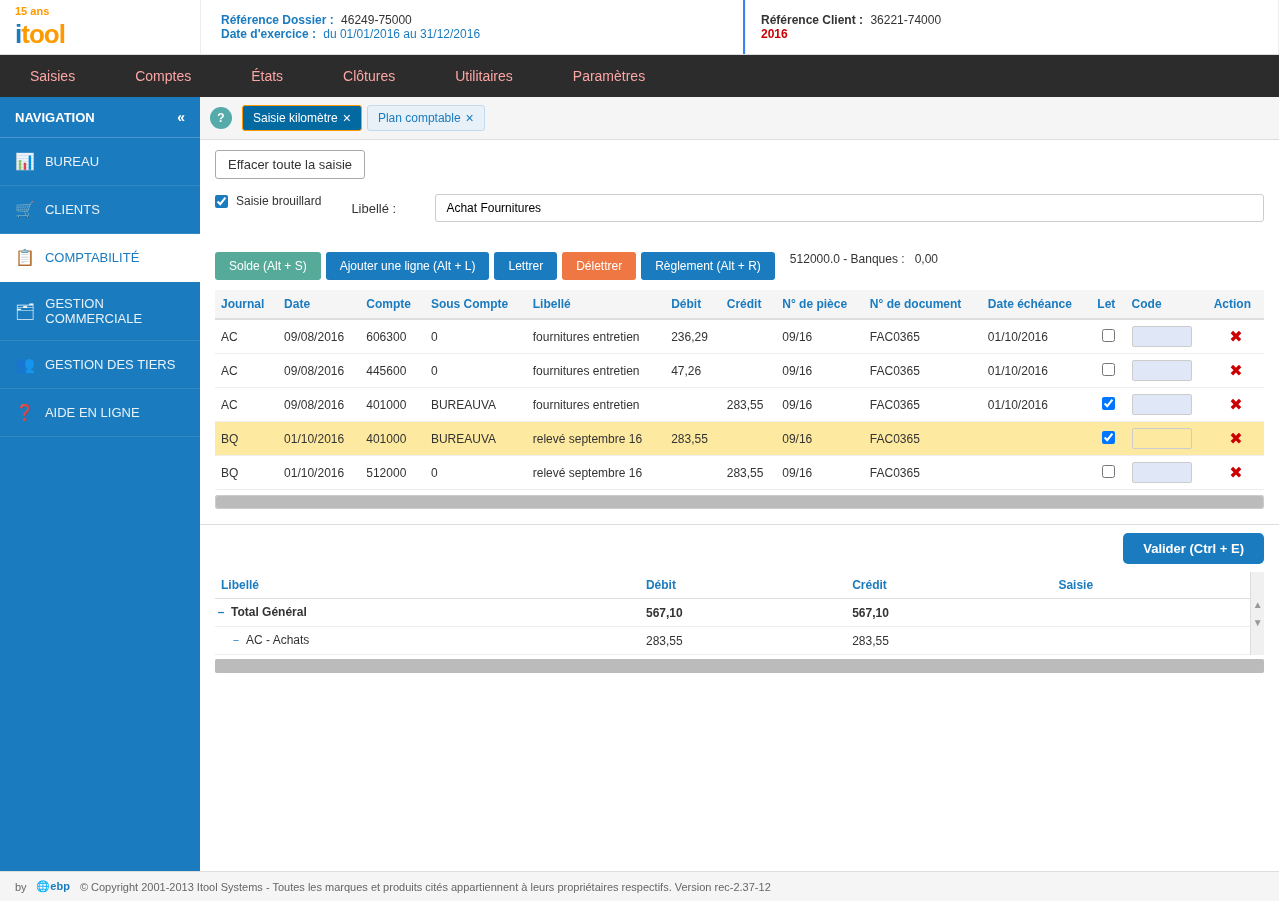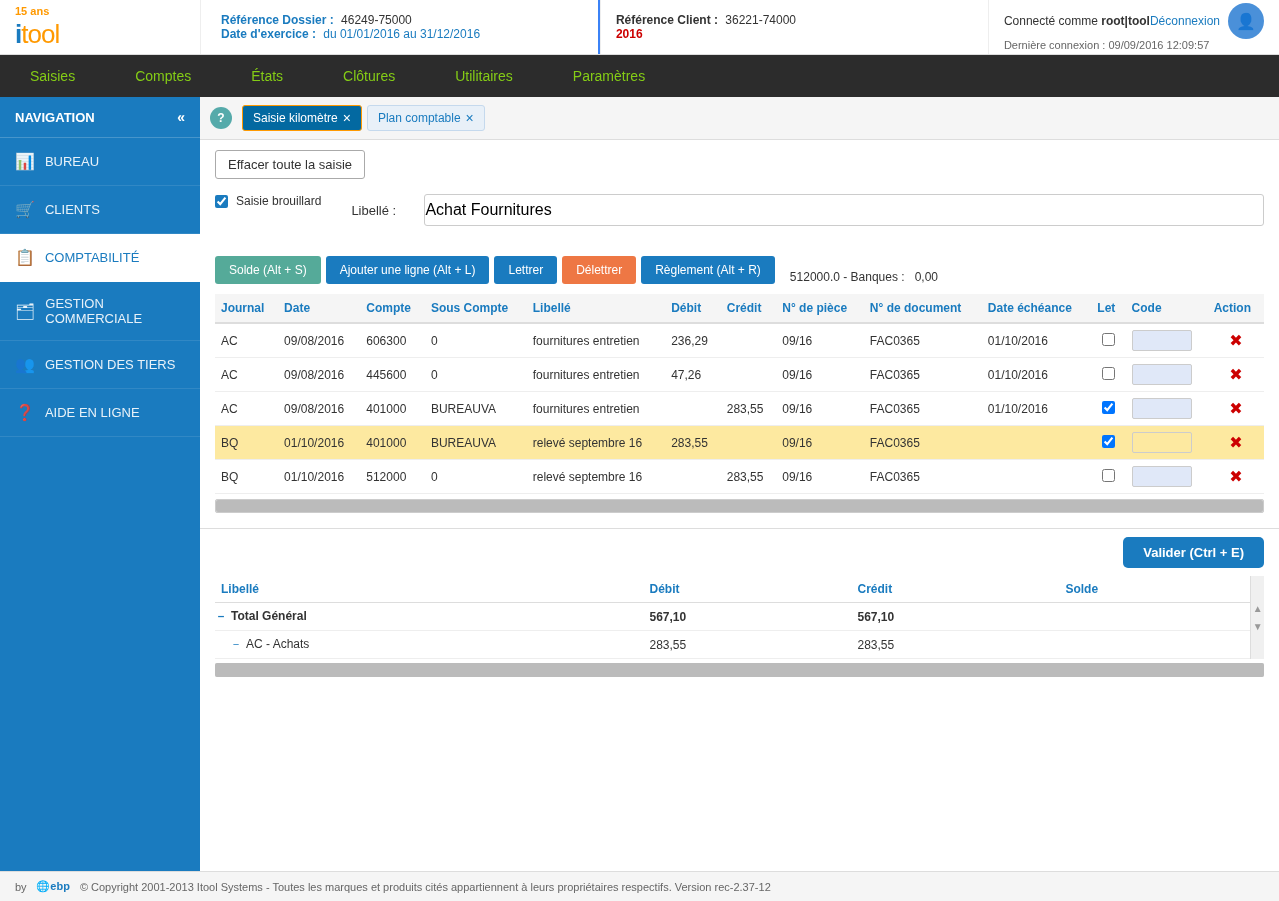--- a/index.html
+++ b/index.html
@@ -12,21 +12,21 @@
     #header-center { flex: 1; display: flex; flex-direction: column; justify-content: center; padding: 5px 20px; border-left: 1px solid #eee; border-right: 2px solid #3b82f6; }
     #header-center div { font-size: 12px; color: #333; }
     #header-center strong { color: #1a7bbf; }
     #header-right { display: flex; flex-direction: column; justify-content: center; padding: 5px 15px; min-width: 280px; font-size: 12px; }
     #header-right a { color: #1a7bbf; text-decoration: none; }
     #user-avatar { width: 36px; height: 36px; border-radius: 50%; background: #4a90d9; display: inline-flex; align-items: center; justify-content: center; color: white; font-size: 16px; margin-left: 8px; vertical-align: middle; }
     #header-right-top { display: flex; align-items: center; }
 
     
     #nav-menu { background: #2c2c2c; display: flex; height: 42px; align-items: center; }
-    .nav-item { color: #84cc16; padding: 0 30px; height: 42px; display: flex; align-items: center; cursor: pointer; font-size: 14px; }
+    .nav-item { color: #fca5a5; padding: 0 30px; height: 42px; display: flex; align-items: center; cursor: pointer; font-size: 14px; }
 
     
     #layout { display: flex; min-height: calc(100vh - 97px - 30px); }
 
     
     #sidebar { width: 200px; background: #1a7bbf; color: #fff; flex-shrink: 0; }
     #nav-title { display: flex; align-items: center; justify-content: space-between; padding: 12px 15px; font-size: 13px; font-weight: bold; border-bottom: 1px solid rgba(255,255,255,0.2); }
     .sidebar-item { display: flex; align-items: center; padding: 14px 15px; cursor: pointer; font-size: 13px; color: rgba(255,255,255,0.9); border-bottom: 1px solid rgba(255,255,255,0.1); }
     .sidebar-item.active { background: #fff; color: #1a7bbf; }
     .sidebar-icon { margin-right: 10px; font-size: 16px; }
@@ -37,28 +37,28 @@
     .tab { display: inline-flex; align-items: center; padding: 5px 10px; border: 1px solid #ddd; border-radius: 3px; background: #fff; font-size: 12px; cursor: pointer; gap: 5px; }
     .tab.active { background: #0369a1; color: #fff; border-color: #f90; }
     .tab.plain { background: #e8f0f8; color: #1a7bbf; border-color: #c5d9ed; }
     .tab-close { font-size: 14px; cursor: pointer; line-height: 1; }
     .help-btn { width: 22px; height: 22px; border-radius: 50%; background: #5aa; color: #fff; display: flex; align-items: center; justify-content: center; font-size: 12px; font-weight: bold; cursor: pointer; border: none; margin-right: 5px; }
 
     #content { padding: 10px 15px; }
     #toolbar { display: flex; align-items: center; gap: 10px; margin-bottom: 15px; }
     .btn-clear { background: #fff; border: 1px solid #aaa; border-radius: 3px; padding: 6px 12px; cursor: pointer; font-size: 13px; color: #333; }
 
-    #libelle-row { display: flex; align-items: center; gap: 13px; margin-bottom: 15px; }
+    #libelle-row { display: flex; align-items: center; gap: 24px; margin-bottom: 15px; }
     .libelle-label { font-size: 13px; color: #333; min-width: 60px; }
-    .libelle-input { flex: 1; border: 1px solid #ccc; border-radius: 3px; padding: 6px 0; font-size: 16px; }
+    .libelle-input { flex: 1; border: 1px solid #ccc; border-radius: 3px; padding: 6px 10px; font-size: 12px; }
 
     .checkbox-row { display: flex; align-items: center; gap: 8px; margin-bottom: 15px; }
     .checkbox-row input[type="checkbox"] { accent-color: #1a7bbf; }
 
-    #action-toolbar { display: flex; align-items: flex-end; gap: 5px; margin-bottom: 10px; flex-wrap: wrap; }
+    #action-toolbar { display: flex; align-items: flex-start; gap: 5px; margin-bottom: 10px; flex-wrap: wrap; }
     .btn-action { border: none; border-radius: 3px; padding: 7px 14px; cursor: pointer; font-size: 12px; color: #fff; background: #1a7bbf; }
     .btn-solde { background: #5a9; }
     .btn-add { background: #1a7bbf; }
     .btn-lettrer { background: #1a7bbf; }
     .btn-delettrer { background: #e74; }
     .btn-reglement { background: #1a7bbf; }
     .solde-info { margin-left: 10px; font-size: 12px; color: #333; }
     .solde-value { color: #333; font-size: 12px; margin-left: 5px; }
 
     
@@ -96,21 +96,21 @@
   </style>
 </head>
 <body>
 
 <div id="header">
   <div id="logo-area">
     <div>
       <span style="font-size:11px;color:#f90;font-weight:bold;">15 ans</span>
       <br>
       <span id="logo-text">
-        <span style="color:#1a7bbf;font-size:26px;font-weight:900;">i</span><span style="color:#f90;font-size:26px;font-weight:400;">tool</span>
+        <span style="color:#1a7bbf;font-size:26px;font-weight:900;">i</span><span style="color:#f90;font-size:26px;font-weight:700;">tool</span>
       </span>
     </div>
   </div>
   <div id="header-center">
     <div>
       <strong>Référence Dossier :</strong>
       <span style="margin-left:4px;">46249-75000</span>
     </div>
     <div>
       <strong>Date d'exercice :</strong>
@@ -118,28 +118,20 @@
     </div>
   </div>
   <div style="flex:1;display:flex;flex-direction:column;justify-content:center;padding:5px 15px;border-left:1px solid #eee;border-right:1px solid #eee;">
     <div>
       <strong>Référence Client :</strong>
       <span style="margin-left:4px;">36221-74000</span>
     </div>
     <div>
       <span style="color:#c00;font-weight:bold;">2016</span>
     </div>
-  </div>
-  <div id="header-right">
-    <div id="header-right-top">
-      <span>Connecté comme <strong>root|tool</strong> </span>
-      <a href="#" style="color:#1a7bbf;">Déconnexion</a>
-      <span id="user-avatar">👤</span>
-    </div>
-    <div style="font-size:11px;color:#666;">Dernière connexion : 09/09/2016 12:09:57</div>
   </div>
 </div>
 
 <div id="nav-menu">
   <div class="nav-item">Saisies</div>
   <div class="nav-item">Comptes</div>
   <div class="nav-item">États</div>
   <div class="nav-item">Clôtures</div>
   <div class="nav-item">Utilitaires</div>
   <div class="nav-item">Paramètres</div>
@@ -330,21 +322,21 @@
     </div>
 
     <div class="summary-section">
       <div class="summary-with-scroll">
         <table id="summary-table">
           <thead>
             <tr>
               <th>Libellé</th>
               <th style="color:#1a7bbf;">Débit</th>
               <th style="color:#1a7bbf;">Crédit</th>
-              <th>Solde</th>
+              <th>Saisie</th>
             </tr>
           </thead>
           <tbody id="summary-body">
 
           <tr class="summary-row-total">
     <td style="padding-left:0px;">
       <span class="summary-expand">－</span>Total Général
     </td>
     <td>567,10</td>
     <td>567,10</td>

